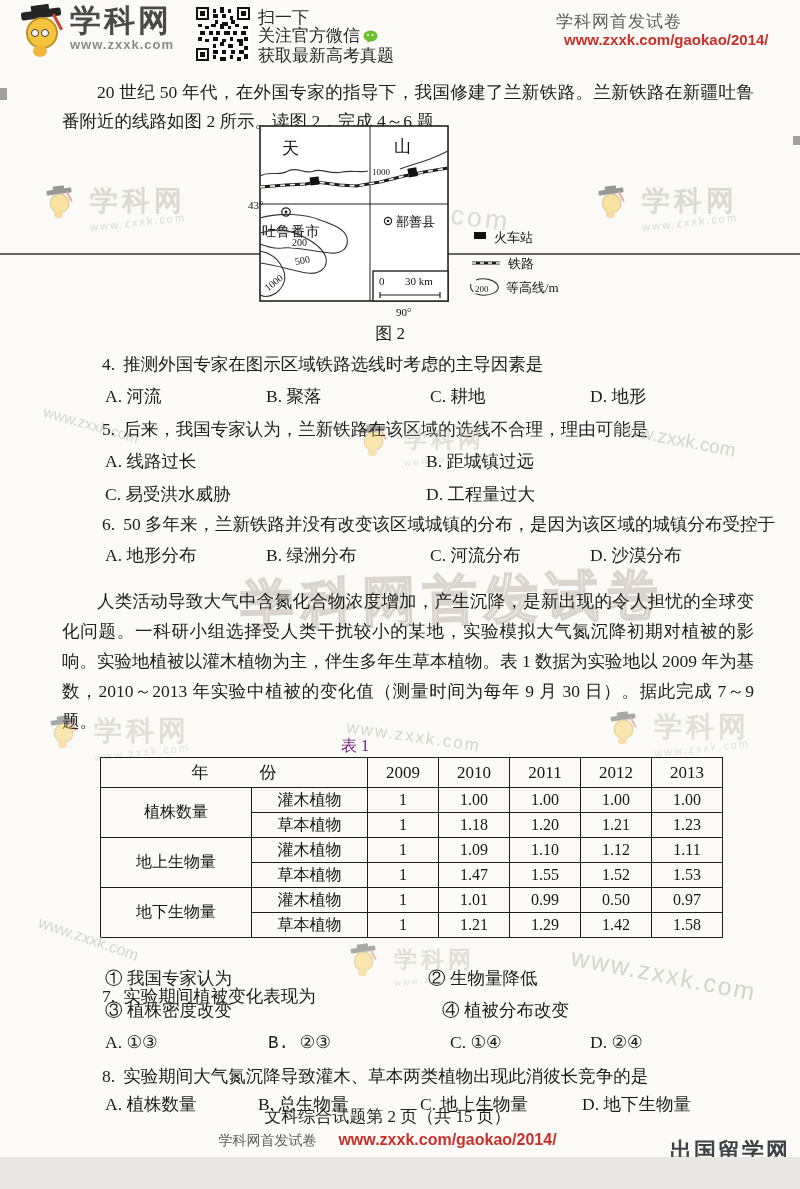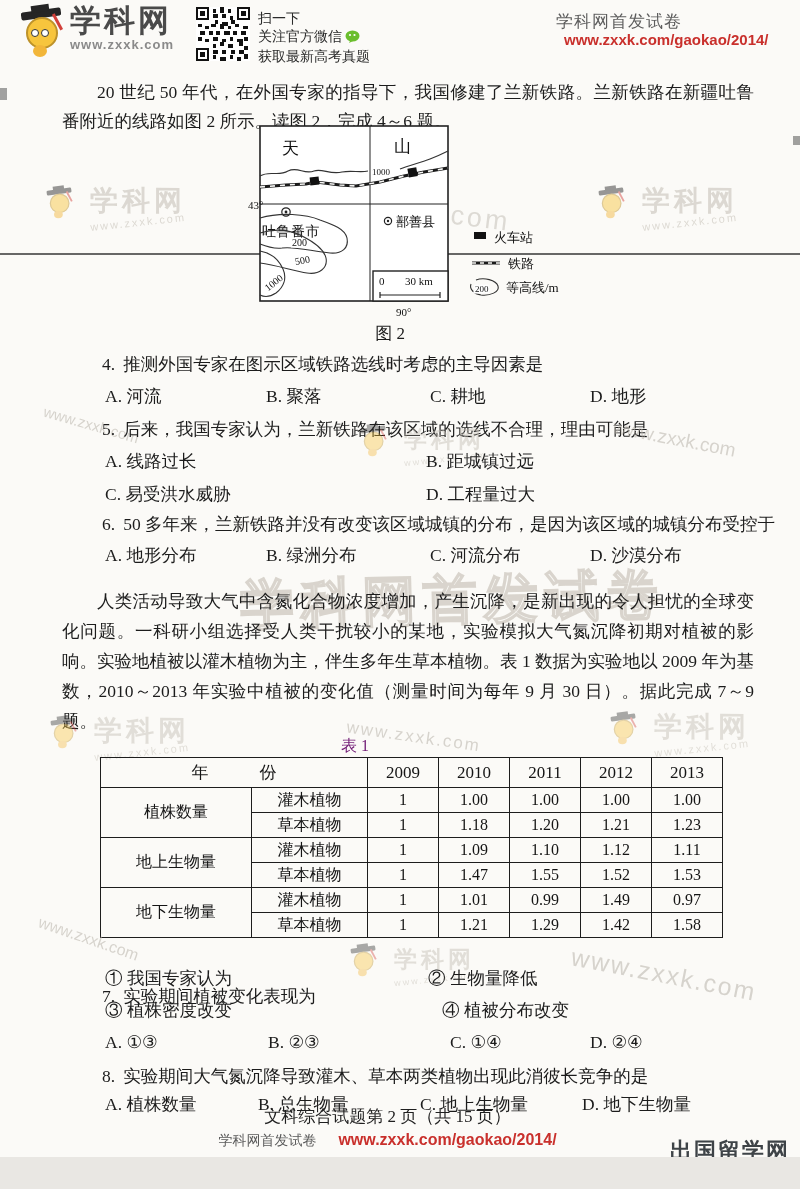--- a/index.html
+++ b/index.html
@@ -8,21 +8,21 @@
   .abs{position:absolute;}
 
   
   .logo{left:20px;top:5px;display:flex;align-items:flex-start;}
   .brand-col{margin-left:6px;}
   .brand-name{font-family:"Liberation Sans",sans-serif;font-weight:bold;font-size:31px;
               color:#4a4a4a;letter-spacing:3px;line-height:32px;}
   .brand-url{font-family:"Liberation Sans",sans-serif;font-weight:bold;font-size:13px;
              color:#8a8a8a;letter-spacing:1px;}
   .qr{left:196px;top:7px;}
-  .qr-caption{left:258px;top:9px;font-family:"Liberation Sans",sans-serif;font-size:14px;
+  .qr-caption{left:258px;top:9px;font-family:"Liberation Sans",sans-serif;font-size:17px;
               color:#2b2b2b;line-height:18px;}
   .wechat-ico{display:inline-block;vertical-align:-2px;margin-left:3px;}
   .hdr-right-title{left:556px;top:10px;font-family:"Liberation Sans",sans-serif;
                    font-size:17px;color:#5d5d5d;letter-spacing:1px;}
   .hdr-right-url{left:564px;top:31px;font-family:"Liberation Sans",sans-serif;
                  font-weight:bold;font-size:15px;color:#c9302c;}
 
   
   .mascot{position:relative;width:44px;height:56px;}
   .mascot .head{position:absolute;left:6px;top:12px;width:28px;height:28px;border-radius:50%;
@@ -380,21 +380,21 @@
       <td>1.55</td>
       <td>1.52</td>
       <td>1.53</td>
     </tr>
     <tr>
       <td rowspan="2" class="c-group">地下生物量</td>
       <td class="c-type">灌木植物</td>
       <td>1</td>
       <td>1.01</td>
       <td>0.99</td>
-      <td>1.49</td>
+      <td>0.50</td>
       <td>0.97</td>
     </tr>
     <tr>
       <td class="c-type">草本植物</td>
       <td>1</td>
       <td>1.21</td>
       <td>1.29</td>
       <td>1.42</td>
       <td>1.58</td>
     </tr>
@@ -417,21 +417,21 @@
         <div class="wm-brand wm-brand-sm">学科网</div>
          <div class="wm-suburl" style="font-size:9px;">www.zxxk.com</div>
       </div>
   </div>
   <div class="abs wm" style="left:570px;top:960px;font-size:25px;letter-spacing:2px;transform:rotate(11deg);">www.zxxk.com</div>
   <span class="abs opt" style="left:105px;top:966px;">① 我国专家认为</span>
   <span class="abs opt" style="left:428px;top:966px;">② 生物量降低</span>
   <span class="abs opt" style="left:105px;top:998px;">③ 植株密度改变</span>
   <span class="abs opt" style="left:442px;top:998px;">④ 植被分布改变</span>
   <span class="abs opt" style="left:105px;top:1032px;">A. ①③</span>
-  <span class="abs opt" style="left:268px;top:1032px;">B. ②③</span>
+  <span class="abs opt" style="left:268px;top:1032px;font-family:Liberation Mono, monospace;">B. ②③</span>
   <span class="abs opt" style="left:450px;top:1032px;">C. ①④</span>
   <span class="abs opt" style="left:590px;top:1032px;">D. ②④</span>
 
   <div class="abs q-line" style="left:62px;top:1064px;">
     <span class="q-num">8.</span><span>实验期间大气氮沉降导致灌木、草本两类植物出现此消彼长竞争的是</span>
   </div>
   <span class="abs opt" style="left:105px;top:1092px;">A. 植株数量</span>
   <span class="abs opt" style="left:258px;top:1092px;">B. 总生物量</span>
   <span class="abs opt" style="left:420px;top:1092px;">C. 地上生物量</span>
   <span class="abs opt" style="left:582px;top:1092px;">D. 地下生物量</span>

